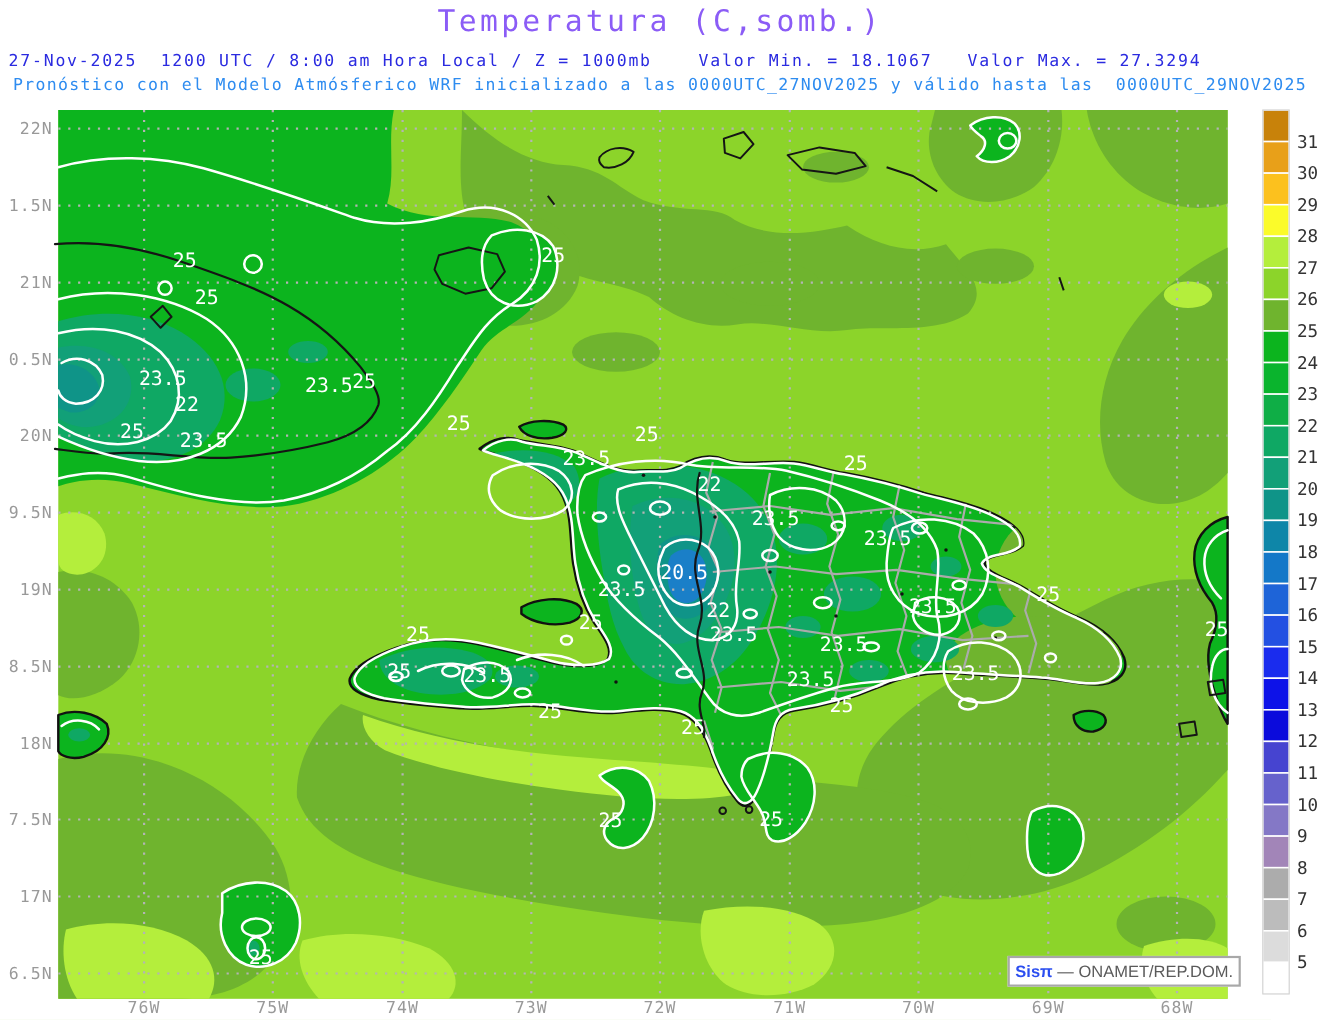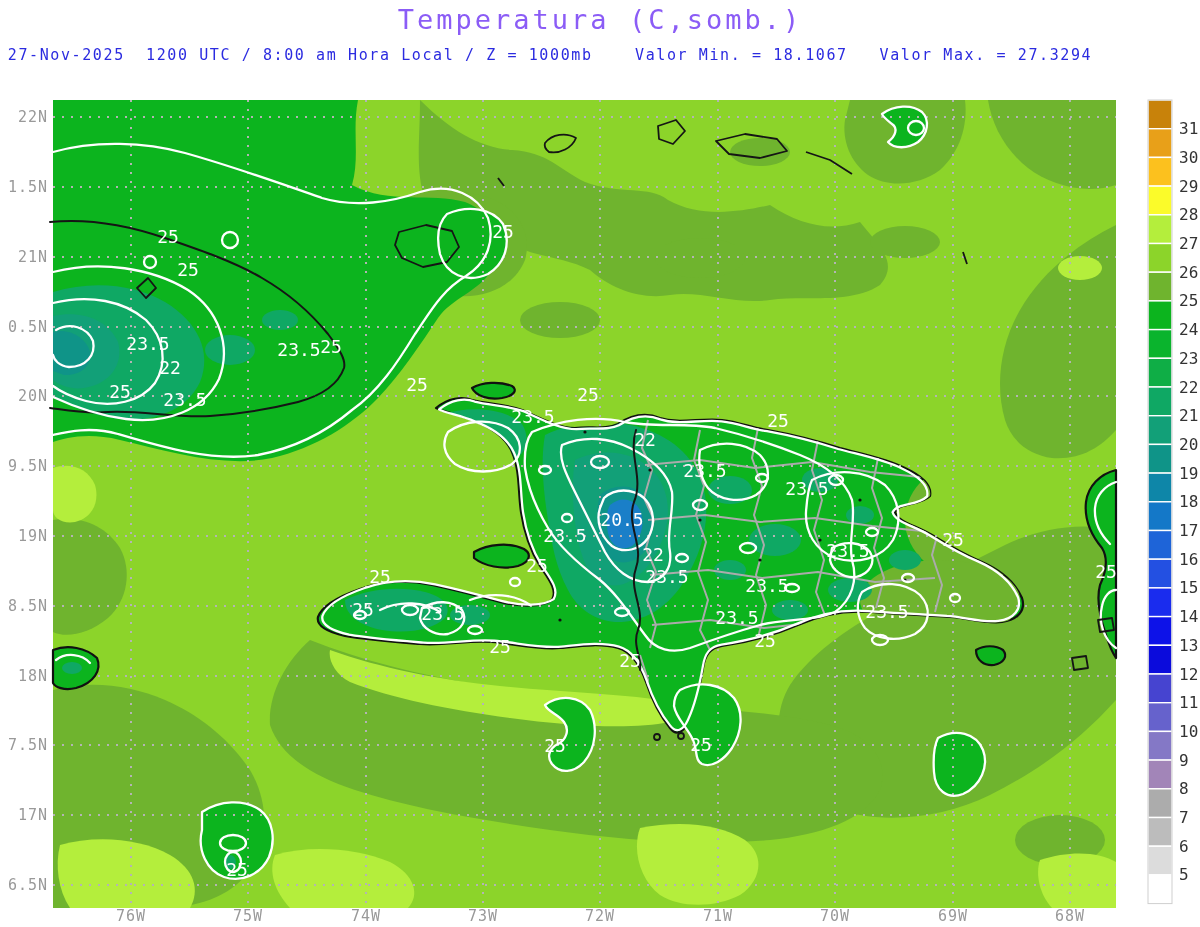--- a/index.html
+++ b/index.html
@@ -36,20 +36,21 @@
   .cbar-label{font-family:"DejaVu Sans Mono",monospace;font-size:16px;fill:#333;}
   .speck{fill:#111;}
 </style>
 </head>
 <body>
 
 <div id="stage">
 
   <div id="map-title">Temperatura (C,somb.)</div>
   <div id="subtitle1">27-Nov-2025  1200 UTC / 8:00 am Hora Local / Z = 1000mb    Valor Min. = 18.1067   Valor Max. = 27.3294</div>
+  <div id="subtitle2">Pronóstico con el Modelo Atmósferico WRF inicializado a las 0000UTC_27NOV2025 y válido hasta las  0000UTC_29NOV2025</div>
 
   <svg id="plot" width="1200" height="927" viewBox="0 0 1200 927">
     <defs>
       <path id="hispPath" d="M436,408 C448,398 462,396 472,400 C488,404 505,404 522,410 C540,418 558,428 575,428 C592,426 605,430 618,424 C630,416 645,412 660,418 C678,424 700,418 722,420 C740,422 752,428 768,430 C790,434 815,440 840,448 C862,454 885,458 905,468 C922,476 932,486 930,496 C920,506 900,502 895,512 C898,522 915,525 932,535 C948,545 965,555 982,562 C1000,570 1015,582 1022,598 C1026,610 1018,620 1002,622 C985,624 968,618 950,617 C925,615 898,614 870,612 C845,610 820,615 798,625 C775,635 748,642 722,646 C710,648 705,655 703,668 C700,685 696,705 688,722 C683,733 676,736 670,728 C660,716 652,700 646,682 C640,665 632,652 618,648 C600,643 580,646 560,648 C538,650 515,644 492,642 C468,640 445,646 420,644 C395,642 368,640 345,636 C328,632 316,626 318,617 C322,606 340,596 360,589 C382,581 408,580 432,585 C455,590 478,596 500,602 C520,607 542,607 552,600 C558,590 548,578 540,566 C530,550 524,532 521,512 C518,492 520,470 512,452 C505,436 488,426 472,420 C458,414 444,412 436,408 Z"></path>
       <clipPath id="clipHisp">
           <use href="#hispPath"></use>
         </clipPath>
     </defs>
 
     <g>
@@ -384,13 +385,16 @@
         <text x="1179" y="708.1999999999999" class="cbar-label">11</text>
         <text x="1179" y="736.9" class="cbar-label">10</text>
         <text x="1179" y="765.6" class="cbar-label">9</text>
         <text x="1179" y="794.3" class="cbar-label">8</text>
         <text x="1179" y="823" class="cbar-label">7</text>
         <text x="1179" y="851.6999999999999" class="cbar-label">6</text>
         <text x="1179" y="880.4" class="cbar-label">5</text>
       </g>
   </svg>
 
+  <div id="branding-box">
+    <span class="sys">Sisπ</span><span class="agency"> — </span><span class="agency">ONAMET/REP.DOM.</span>
+  </div>
 </div>
 
 </body></html>

